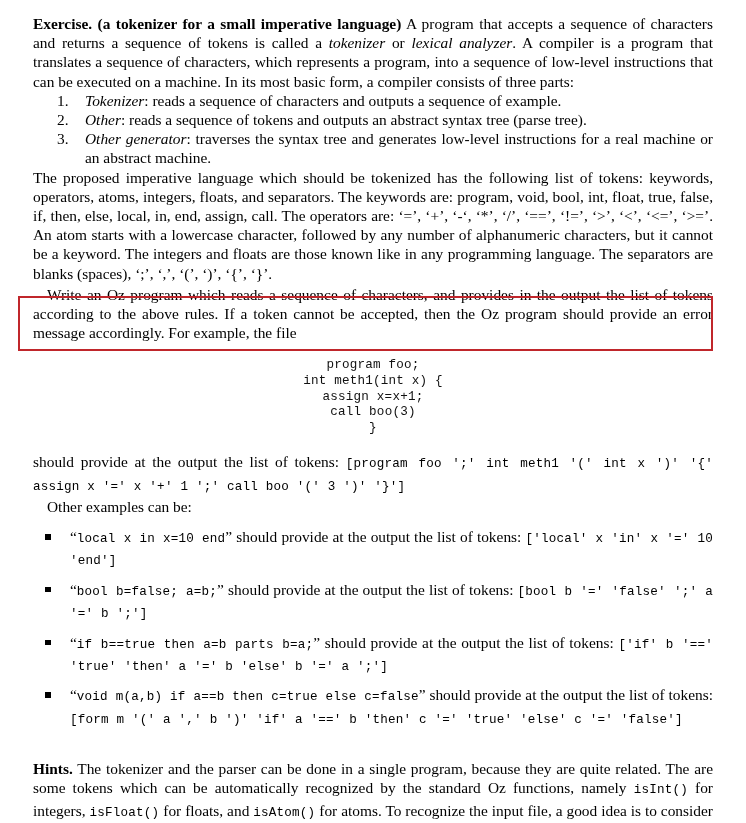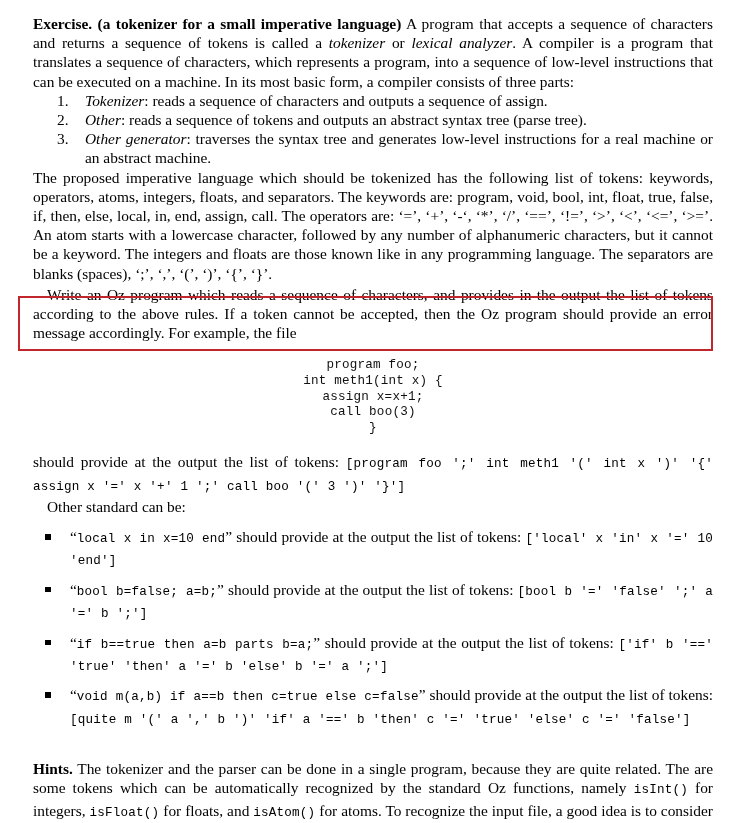--- a/index.html
+++ b/index.html
@@ -114,57 +114,57 @@
 </head>
 <body>
 
 <div class="page">
 
   <div class="body-col">
 
     <p class="para"><span class="b">Exercise.</span> <span class="b">(a tokenizer for a small imperative language)</span><span> A program that accepts a sequence of characters and returns a sequence of tokens is called a </span><span class="it">tokenizer</span><span> or </span><span class="it">lexical analyzer</span><span>. A compiler is a program that translates a sequence of characters, which represents a program, into a sequence of low-level instructions that can be executed on a machine. In its most basic form, a compiler consists of three parts:</span></p>
 
     <ol class="parts">
-      <li><span class="num">1.</span><span class="it">Tokenizer</span><span>: reads a sequence of characters and outputs a sequence of assign.</span></li>
+      <li><span class="num">1.</span><span class="it">Tokenizer</span><span>: reads a sequence of characters and outputs a sequence of example.</span></li>
       <li><span class="num">2.</span><span class="it">Other</span><span>: reads a sequence of tokens and outputs an abstract syntax tree (parse tree).</span></li>
       <li><span class="num">3.</span><span class="it">Other generator</span><span>: traverses the syntax tree and generates low-level instructions for a real machine or an abstract machine.</span></li>
     </ol>
 
     <p class="para"><span>The proposed imperative language which should be tokenized has the following list of tokens: keywords, operators, atoms, integers, floats, and separators. The keywords are: program, void, bool, int, float, true, false, if, then, else, local, in, end, assign, call. The operators are: </span><span>‘=’, ‘+’, ‘-‘, ‘*’, ‘/’, ‘==’, ‘!=’, ‘&gt;’, ‘&lt;’, ‘&lt;=’, ‘&gt;=’</span><span>. An atom starts with a lowercase character, followed by any number of alphanumeric characters, but it cannot be a keyword. The integers and floats are those known like in any programming language. The separators are blanks (spaces), </span><span>‘;’, ‘,’, ‘(’, ‘)’, ‘{’, ‘}’</span><span>.</span></p>
 
     <p class="para" style="text-indent:14px; margin-top:2px;">Write an Oz program which reads a sequence of characters, and provides in the output the list of tokens according to the above rules. If a token cannot be accepted, then the Oz program should provide an error message accordingly. For example, the file</p>
 
     <div class="spacer-md"></div>
 
     <pre class="codeblock">program foo;
 int meth1(int x) {
 assign x=x+1;
 call boo(3)
 }</pre>
 
     <div class="spacer-md"></div>
 
     <p class="para"><span>should provide at the output the list of tokens: </span><span class="mono">[program foo ';' int meth1 '(' int x ')' '{' assign x '=' x '+' 1 ';' call boo '(' 3 ')' '}']</span></p>
 
-    <p class="para" style="text-indent:14px;">Other standard can be:</p>
+    <p class="para" style="text-indent:14px;">Other examples can be:</p>
 
     <div class="spacer-sm"></div>
 
     <ul class="examples">
       <li>
         <span class="sq"></span><span>“</span><span class="mono">local x in x=10 end</span><span>”</span><span> should provide at the output the list of tokens: </span><span class="mono">['local' x 'in' x '=' 10 'end']</span>
       </li>
       <li>
         <span class="sq"></span><span>“</span><span class="mono">bool b=false; a=b;</span><span>”</span><span> should provide at the output the list of tokens: </span><span class="mono">[bool b '=' 'false' ';' a '=' b ';']</span>
       </li>
       <li>
         <span class="sq"></span><span>“</span><span class="mono">if b==true then a=b parts b=a;</span><span>”</span><span> should provide at the output the list of tokens: </span><span class="mono">['if' b '==' 'true' 'then' a '=' b 'else' b '=' a ';']</span>
       </li>
       <li>
-        <span class="sq"></span><span>“</span><span class="mono">void m(a,b) if a==b then c=true else c=false</span><span>”</span><span> should provide at the output the list of tokens: </span><span class="mono">[quite m '(' a ',' b ')' 'if' a '==' b 'then' c '=' 'true' 'else' c '=' 'false']</span>
+        <span class="sq"></span><span>“</span><span class="mono">void m(a,b) if a==b then c=true else c=false</span><span>”</span><span> should provide at the output the list of tokens: </span><span class="mono">[form m '(' a ',' b ')' 'if' a '==' b 'then' c '=' 'true' 'else' c '=' 'false']</span>
       </li>
     </ul>
 
     <div class="spacer-lg"></div>
 
     <p class="para"><span class="b">Hints.</span><span> The tokenizer and the parser can be done in a single program, because they are quite related. The are some tokens which can be automatically recognized by the standard Oz functions, namely </span><span class="mono">isInt()</span><span> for integers, </span><span class="mono">isFloat()</span><span> for floats, and </span><span class="mono">isAtom()</span><span> for atoms. To recognize the input file, a good idea is to consider a </span></p>
 
   </div>
 
   <div class="redbox" style="border-color: rgb(192, 38, 43);"></div>

